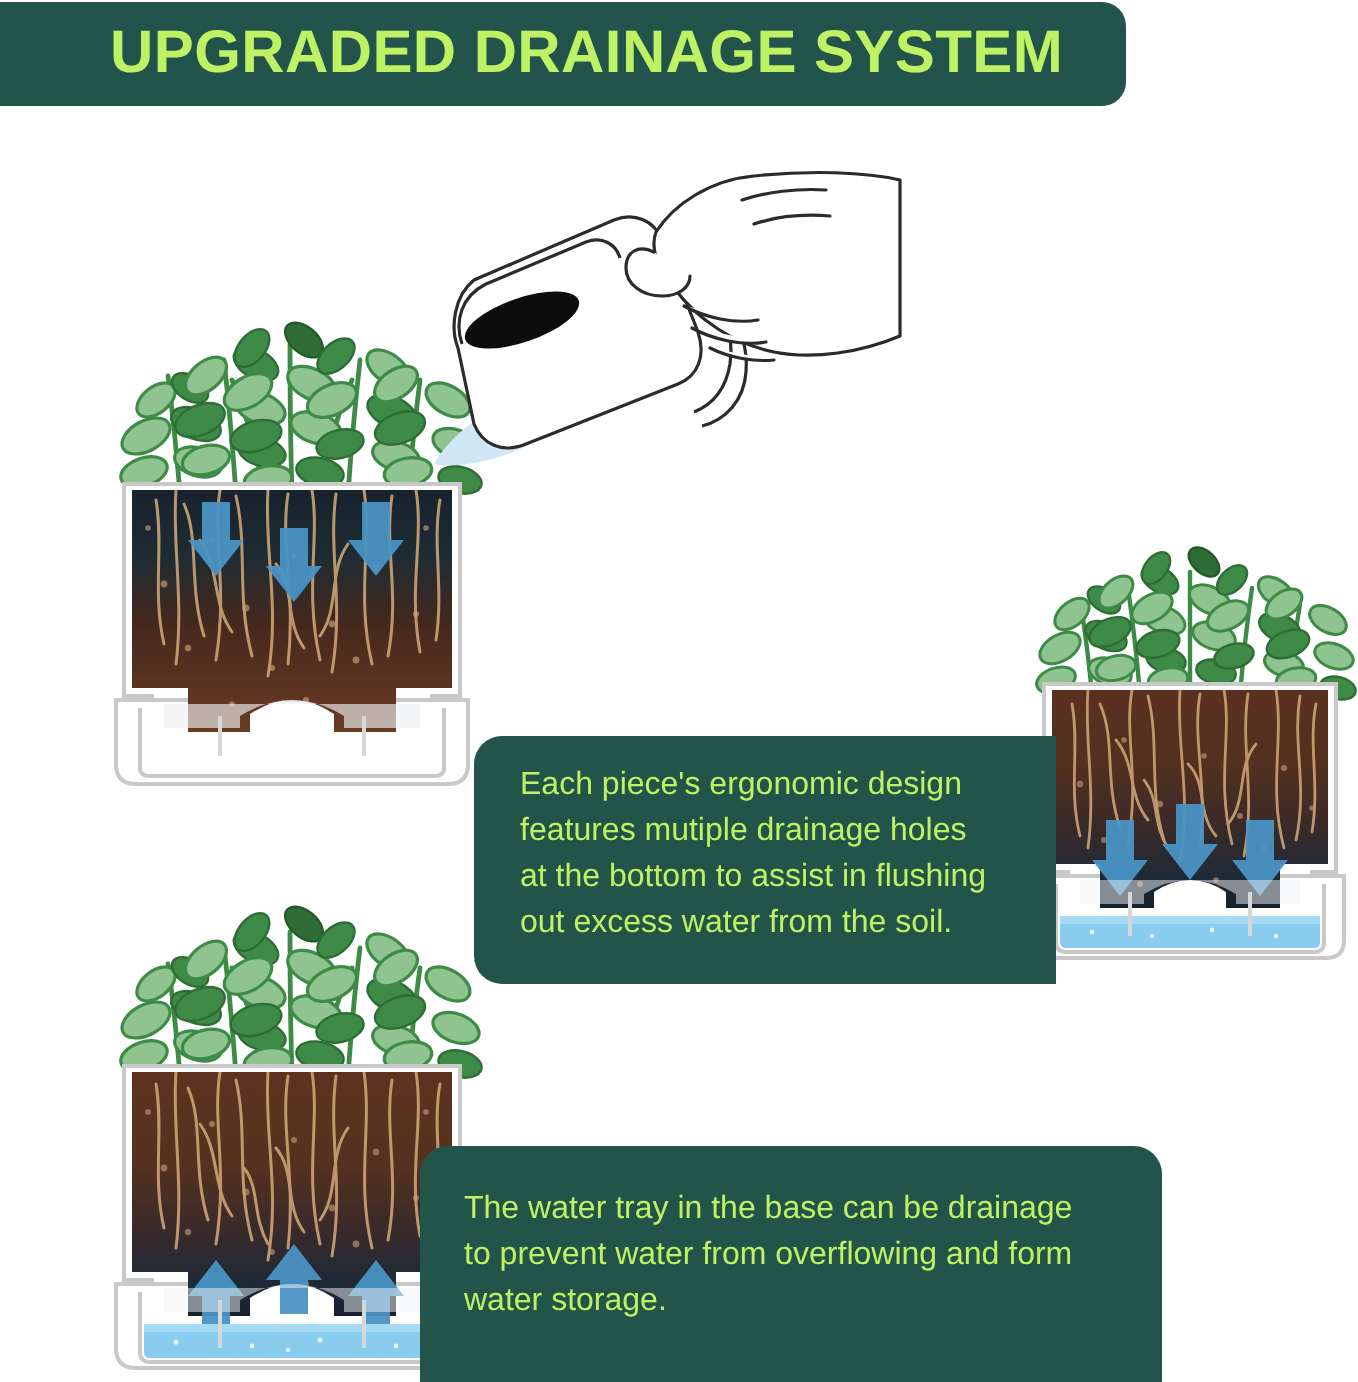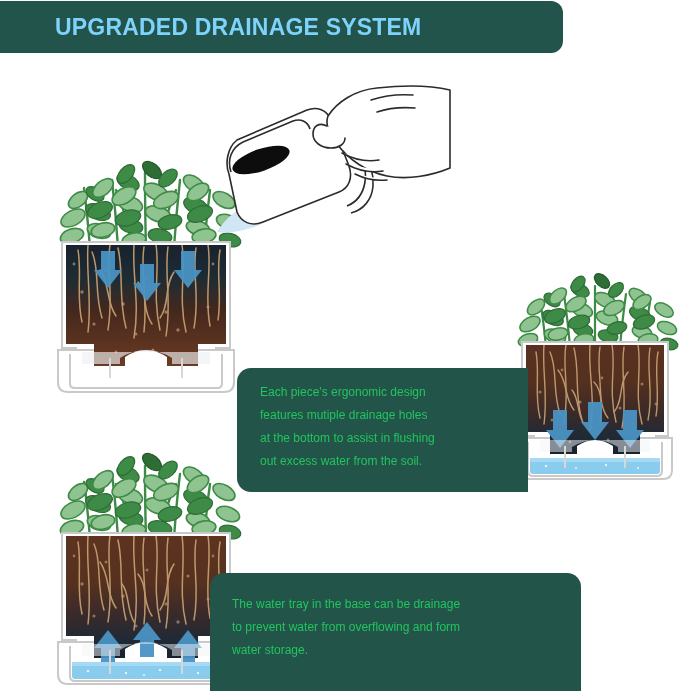--- a/index.html
+++ b/index.html
@@ -32,42 +32,42 @@
     height: 52px;
     background: #22544b;
     border-radius: 0 12px 12px 0;
     display: flex;
     align-items: center;
     box-sizing: border-box;
     padding-left: 55px;
     z-index: 40;
   }
   .title-text {
-    color: #7dd3fc;
-    font-size: 23px;
+    color: #bef264;
+    font-size: 30px;
     font-weight: bold;
     letter-spacing: 0.2px;
     line-height: 1;
     white-space: nowrap;
     font-family: "Liberation Sans", sans-serif;
   }
 
   
   .callout {
     position: absolute;
     background: #225449;
     color: #ffffff;
     box-sizing: border-box;
     z-index: 35;
   }
   .callout p {
     margin: 0;
-    font-size: 12px;
+    font-size: 16px;
     line-height: 23px;
-    color: #22c55e;
+    color: #bef264;
     font-family: "Liberation Sans", sans-serif;
     white-space: pre-line;
   }
   #callout-1 {
     left: 237px;
     top: 368px;
     width: 291px;
     height: 124px;
     border-radius: 14px 0 0 14px;
     padding: 13px 14px 10px 23px;

